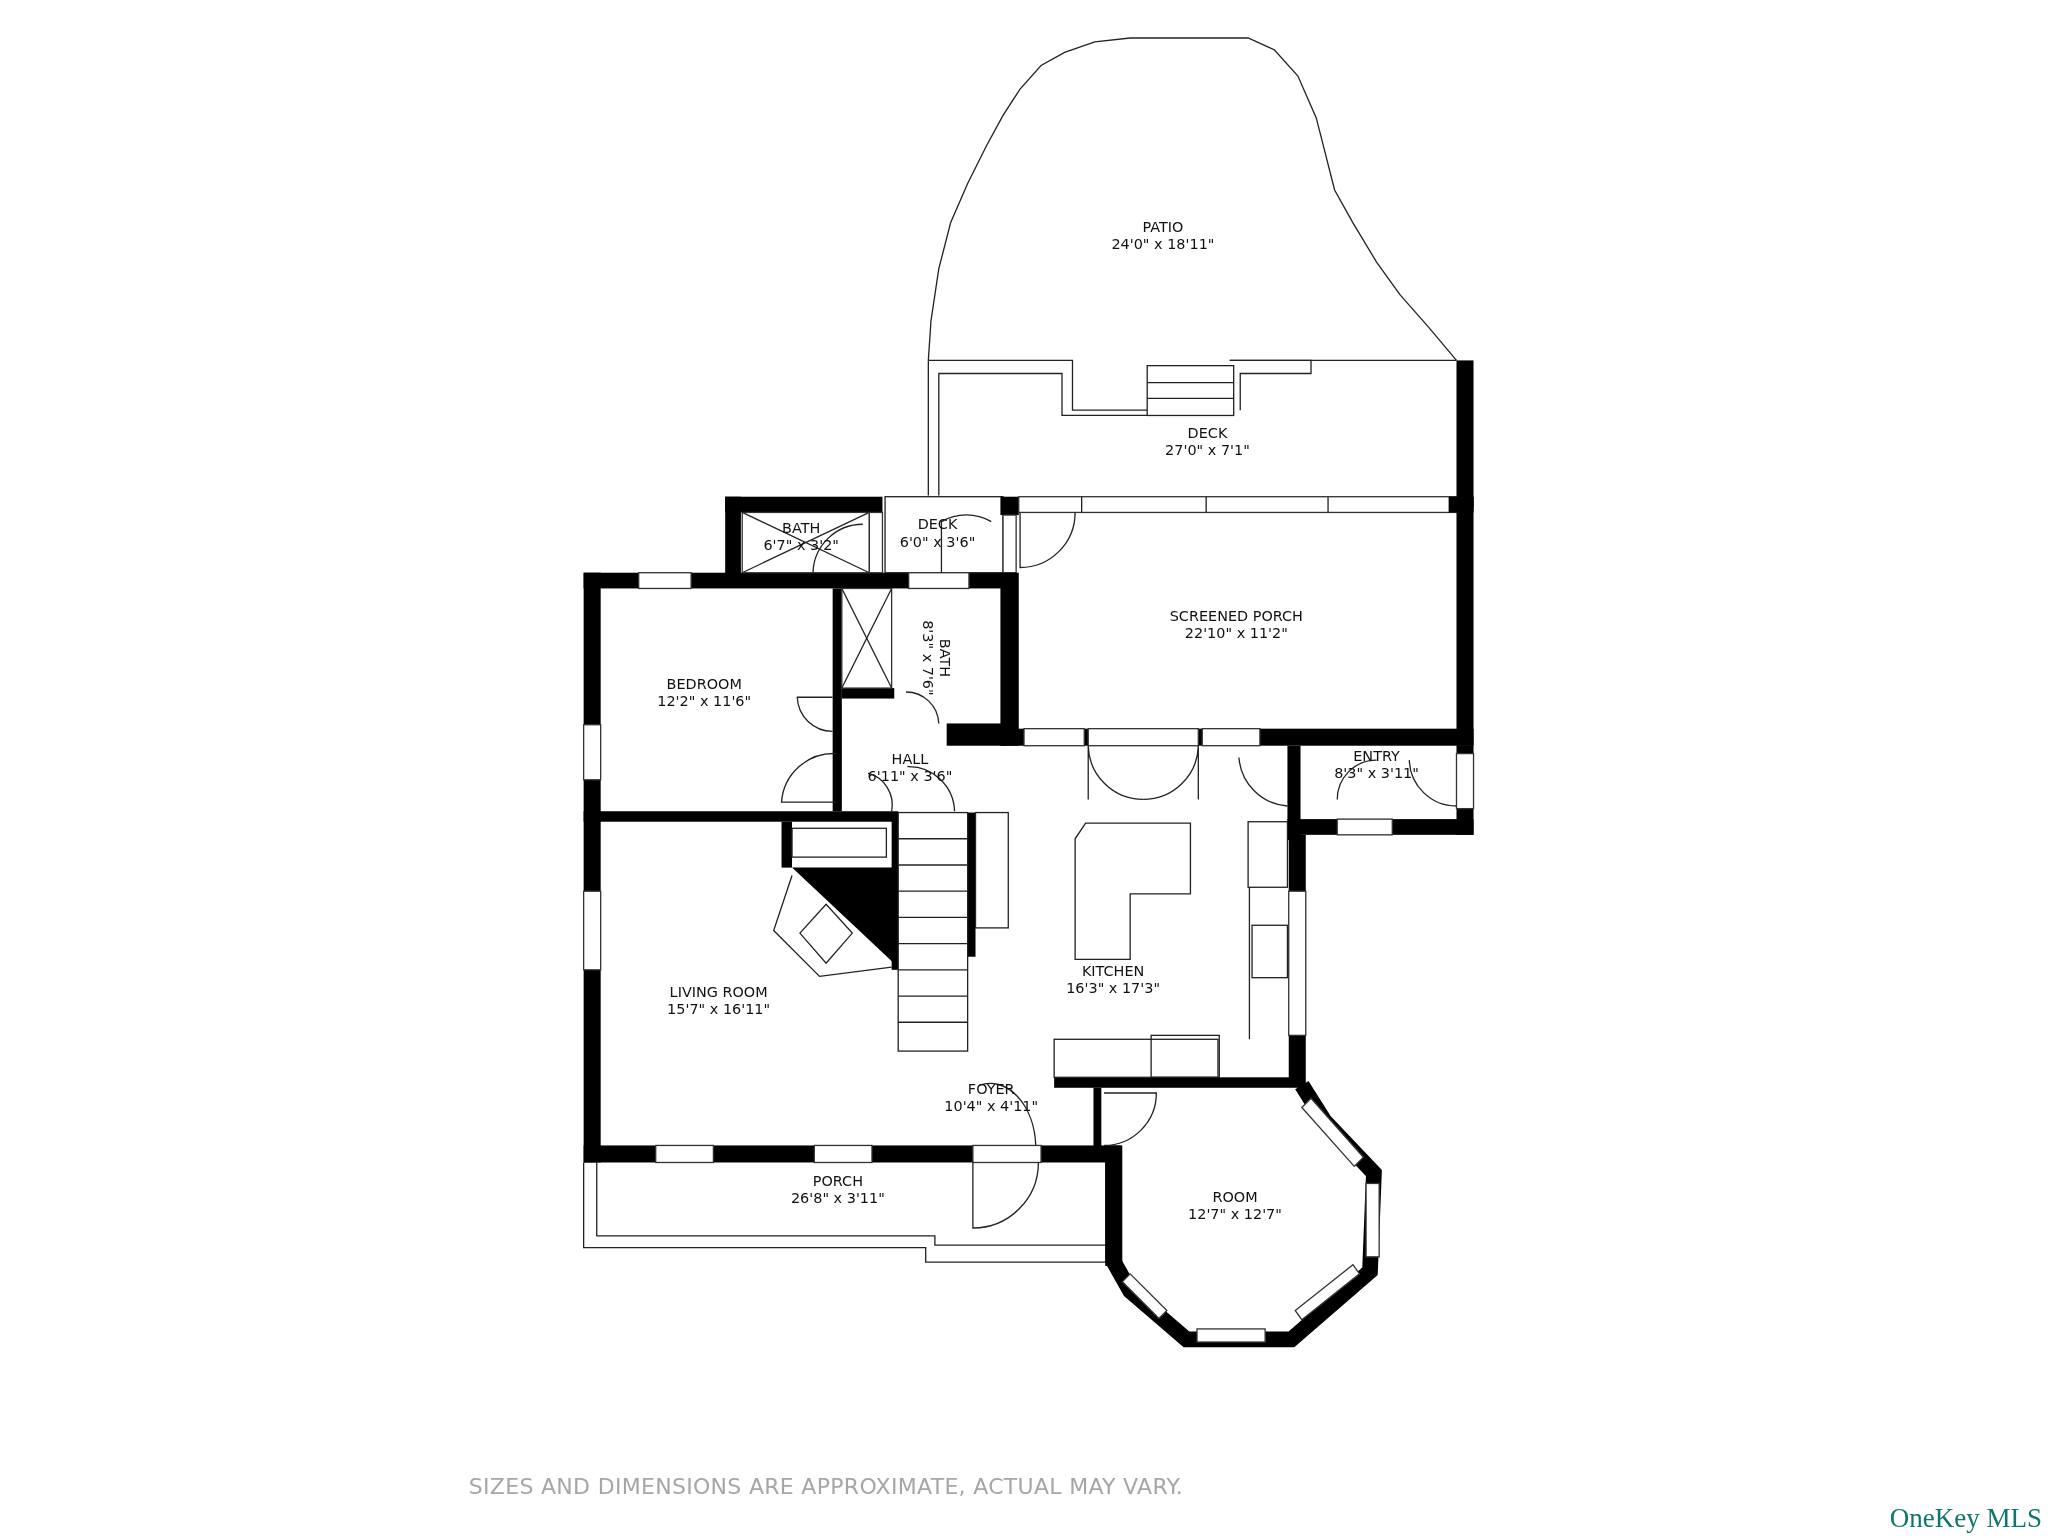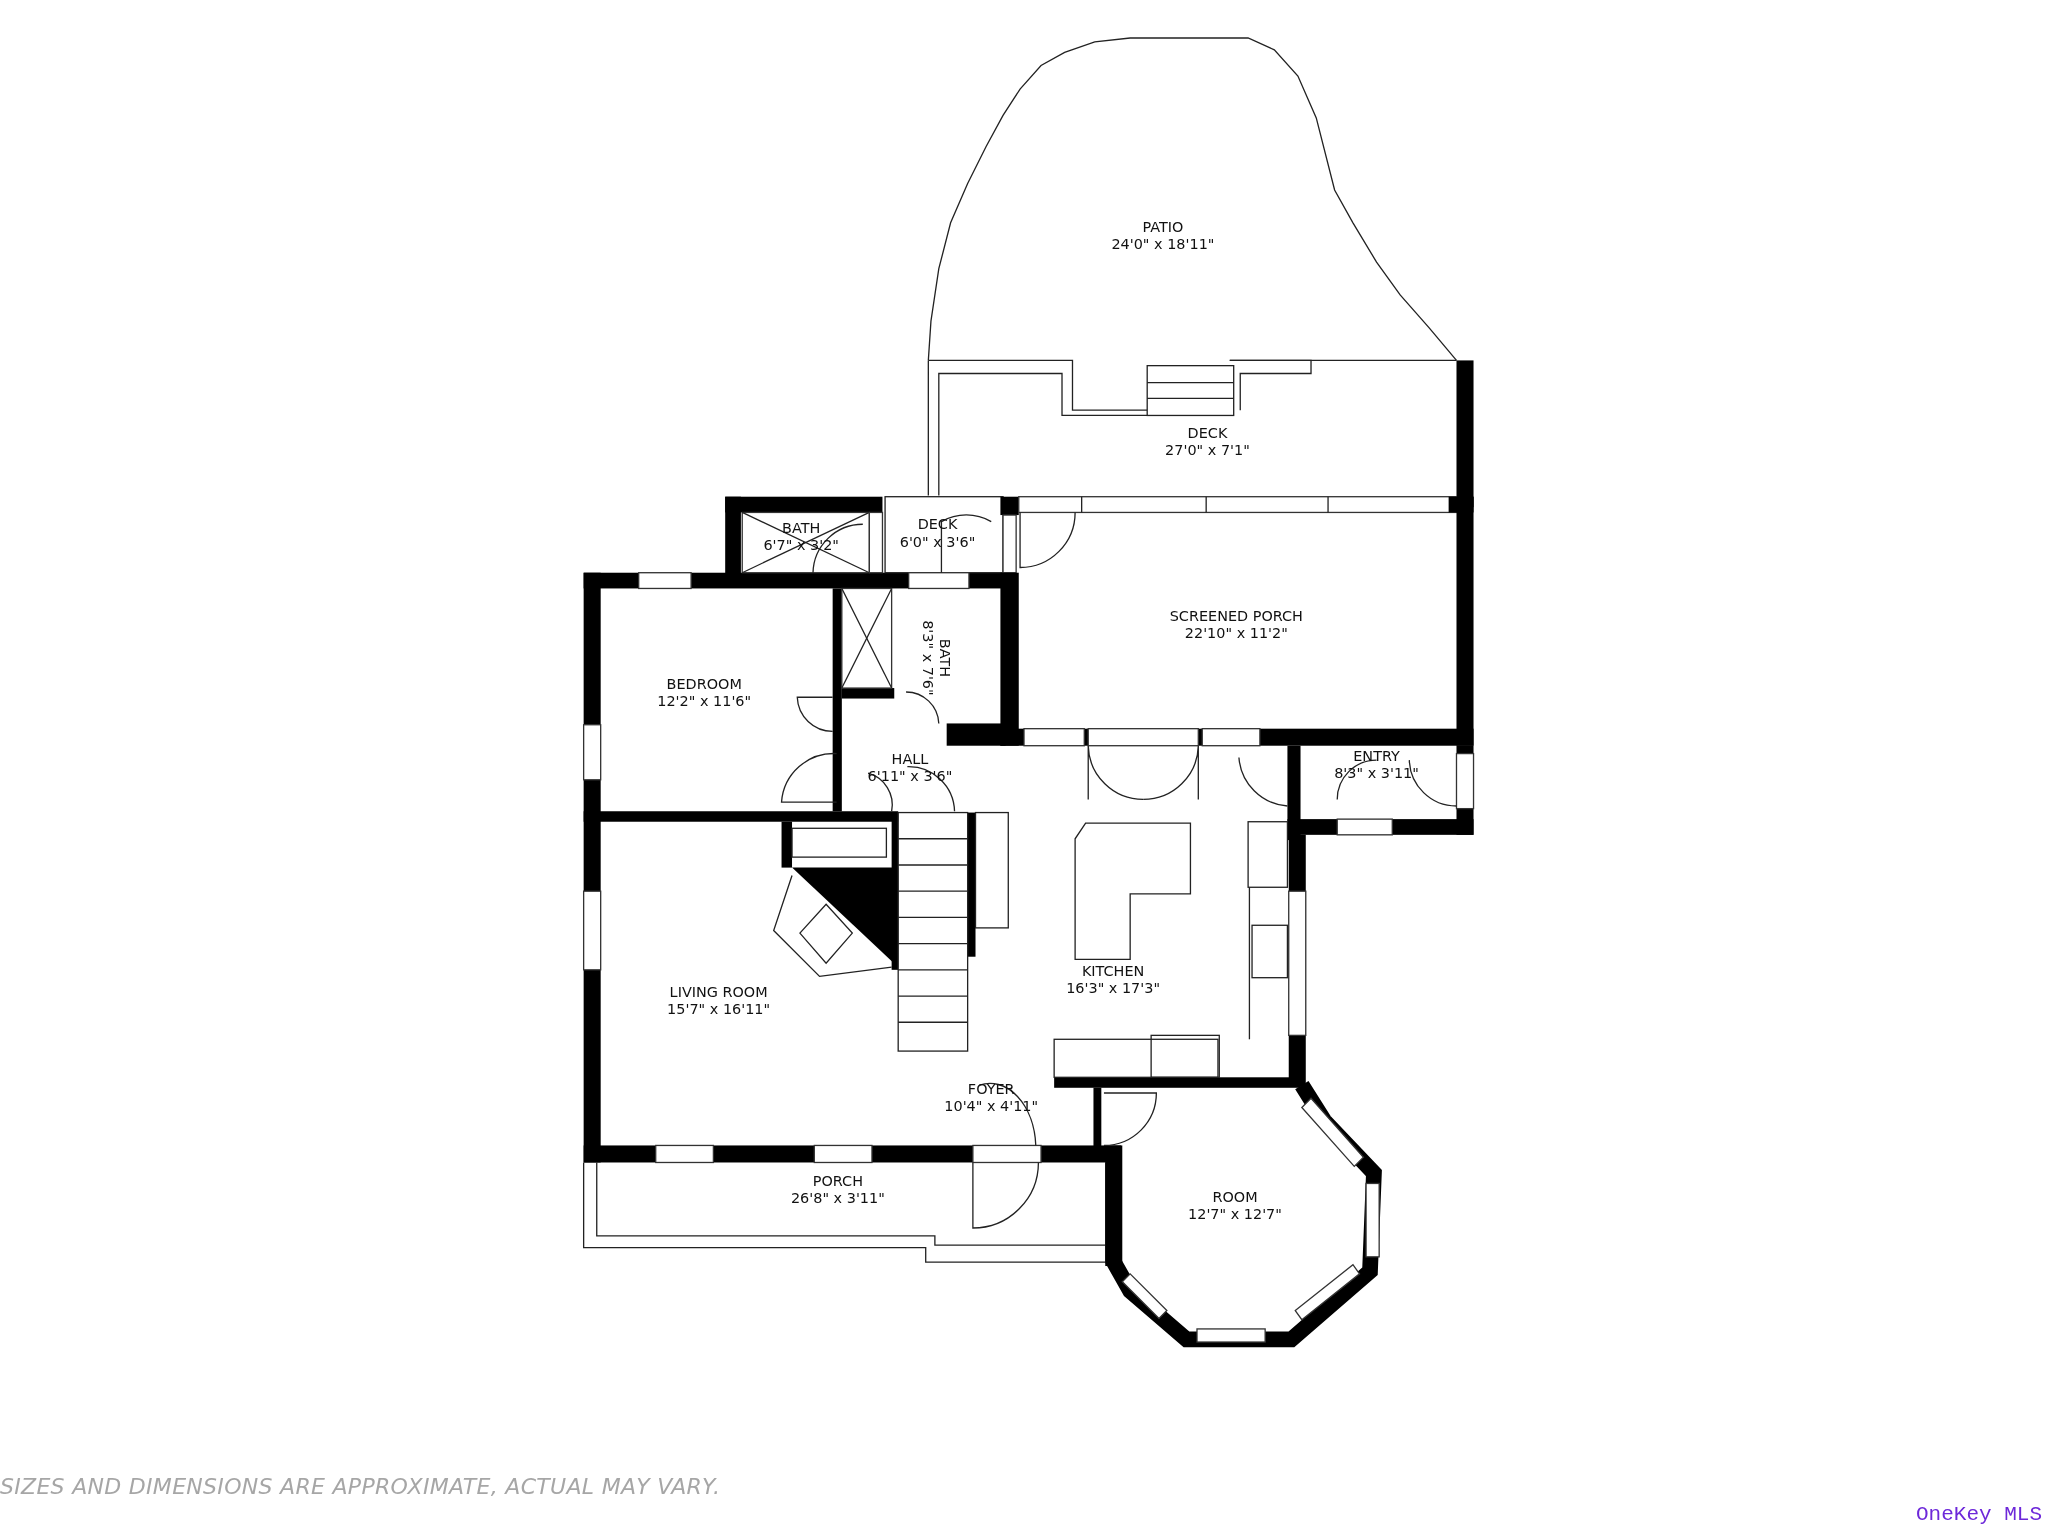--- a/index.html
+++ b/index.html
@@ -3,22 +3,22 @@
 <meta charset="utf-8">
 <style>
   html,body{margin:0;padding:0;background:#ffffff;}
   body{width:2048px;height:1536px;overflow:hidden;position:relative;font-family:"DejaVu Sans",sans-serif;}
   #plan{position:absolute;left:0;top:0;width:2048px;height:1536px;}
   .lbl{font-family:"DejaVu Sans",sans-serif;font-size:11px;fill:#111;text-anchor:middle;}
   .wall{fill:#000;}
   .thin{fill:none;stroke:#222;stroke-width:1;}
   .win{fill:#fff;stroke:#333;stroke-width:1;}
   .door{fill:none;stroke:#222;stroke-width:1;}
-  .disclaimer{position:absolute;left:0;width:1652px;top:1474px;font-family:"DejaVu Sans",sans-serif;font-size:22px;color:#a6a6a6;letter-spacing:0.3px;font-style:italic;}
-  .brand{position:absolute;right:6px;top:1503px;font-family:Liberation Mono, monospace;font-size:21px;color:#6d28d9;}
+  .disclaimer{position:absolute;left:0;width:1652px;top:1474px;text-align:center;font-family:"DejaVu Sans",sans-serif;font-size:22px;color:#a6a6a6;letter-spacing:0.3px;}
+  .brand{position:absolute;right:6px;top:1503px;font-family:Liberation Serif, serif;font-size:27px;color:#0f766e;}
 </style>
 </head>
 <body>
 
 <svg id="plan" viewBox="0 0 1562 1172" xmlns="http://www.w3.org/2000/svg">
 
   <g>
     <path class="thin" d="M708,275 L710,245 L716,205 L725,170 L738,140 L752,112 L765,88 L778,68 L794,50 L812,40 L835,32 L862,29 L952,29 L972,38 L990,58 L1004,90 L1018,145 L1032,170 L1050,200 L1068,225 L1090,250 L1111,275"></path>
   </g>
 

